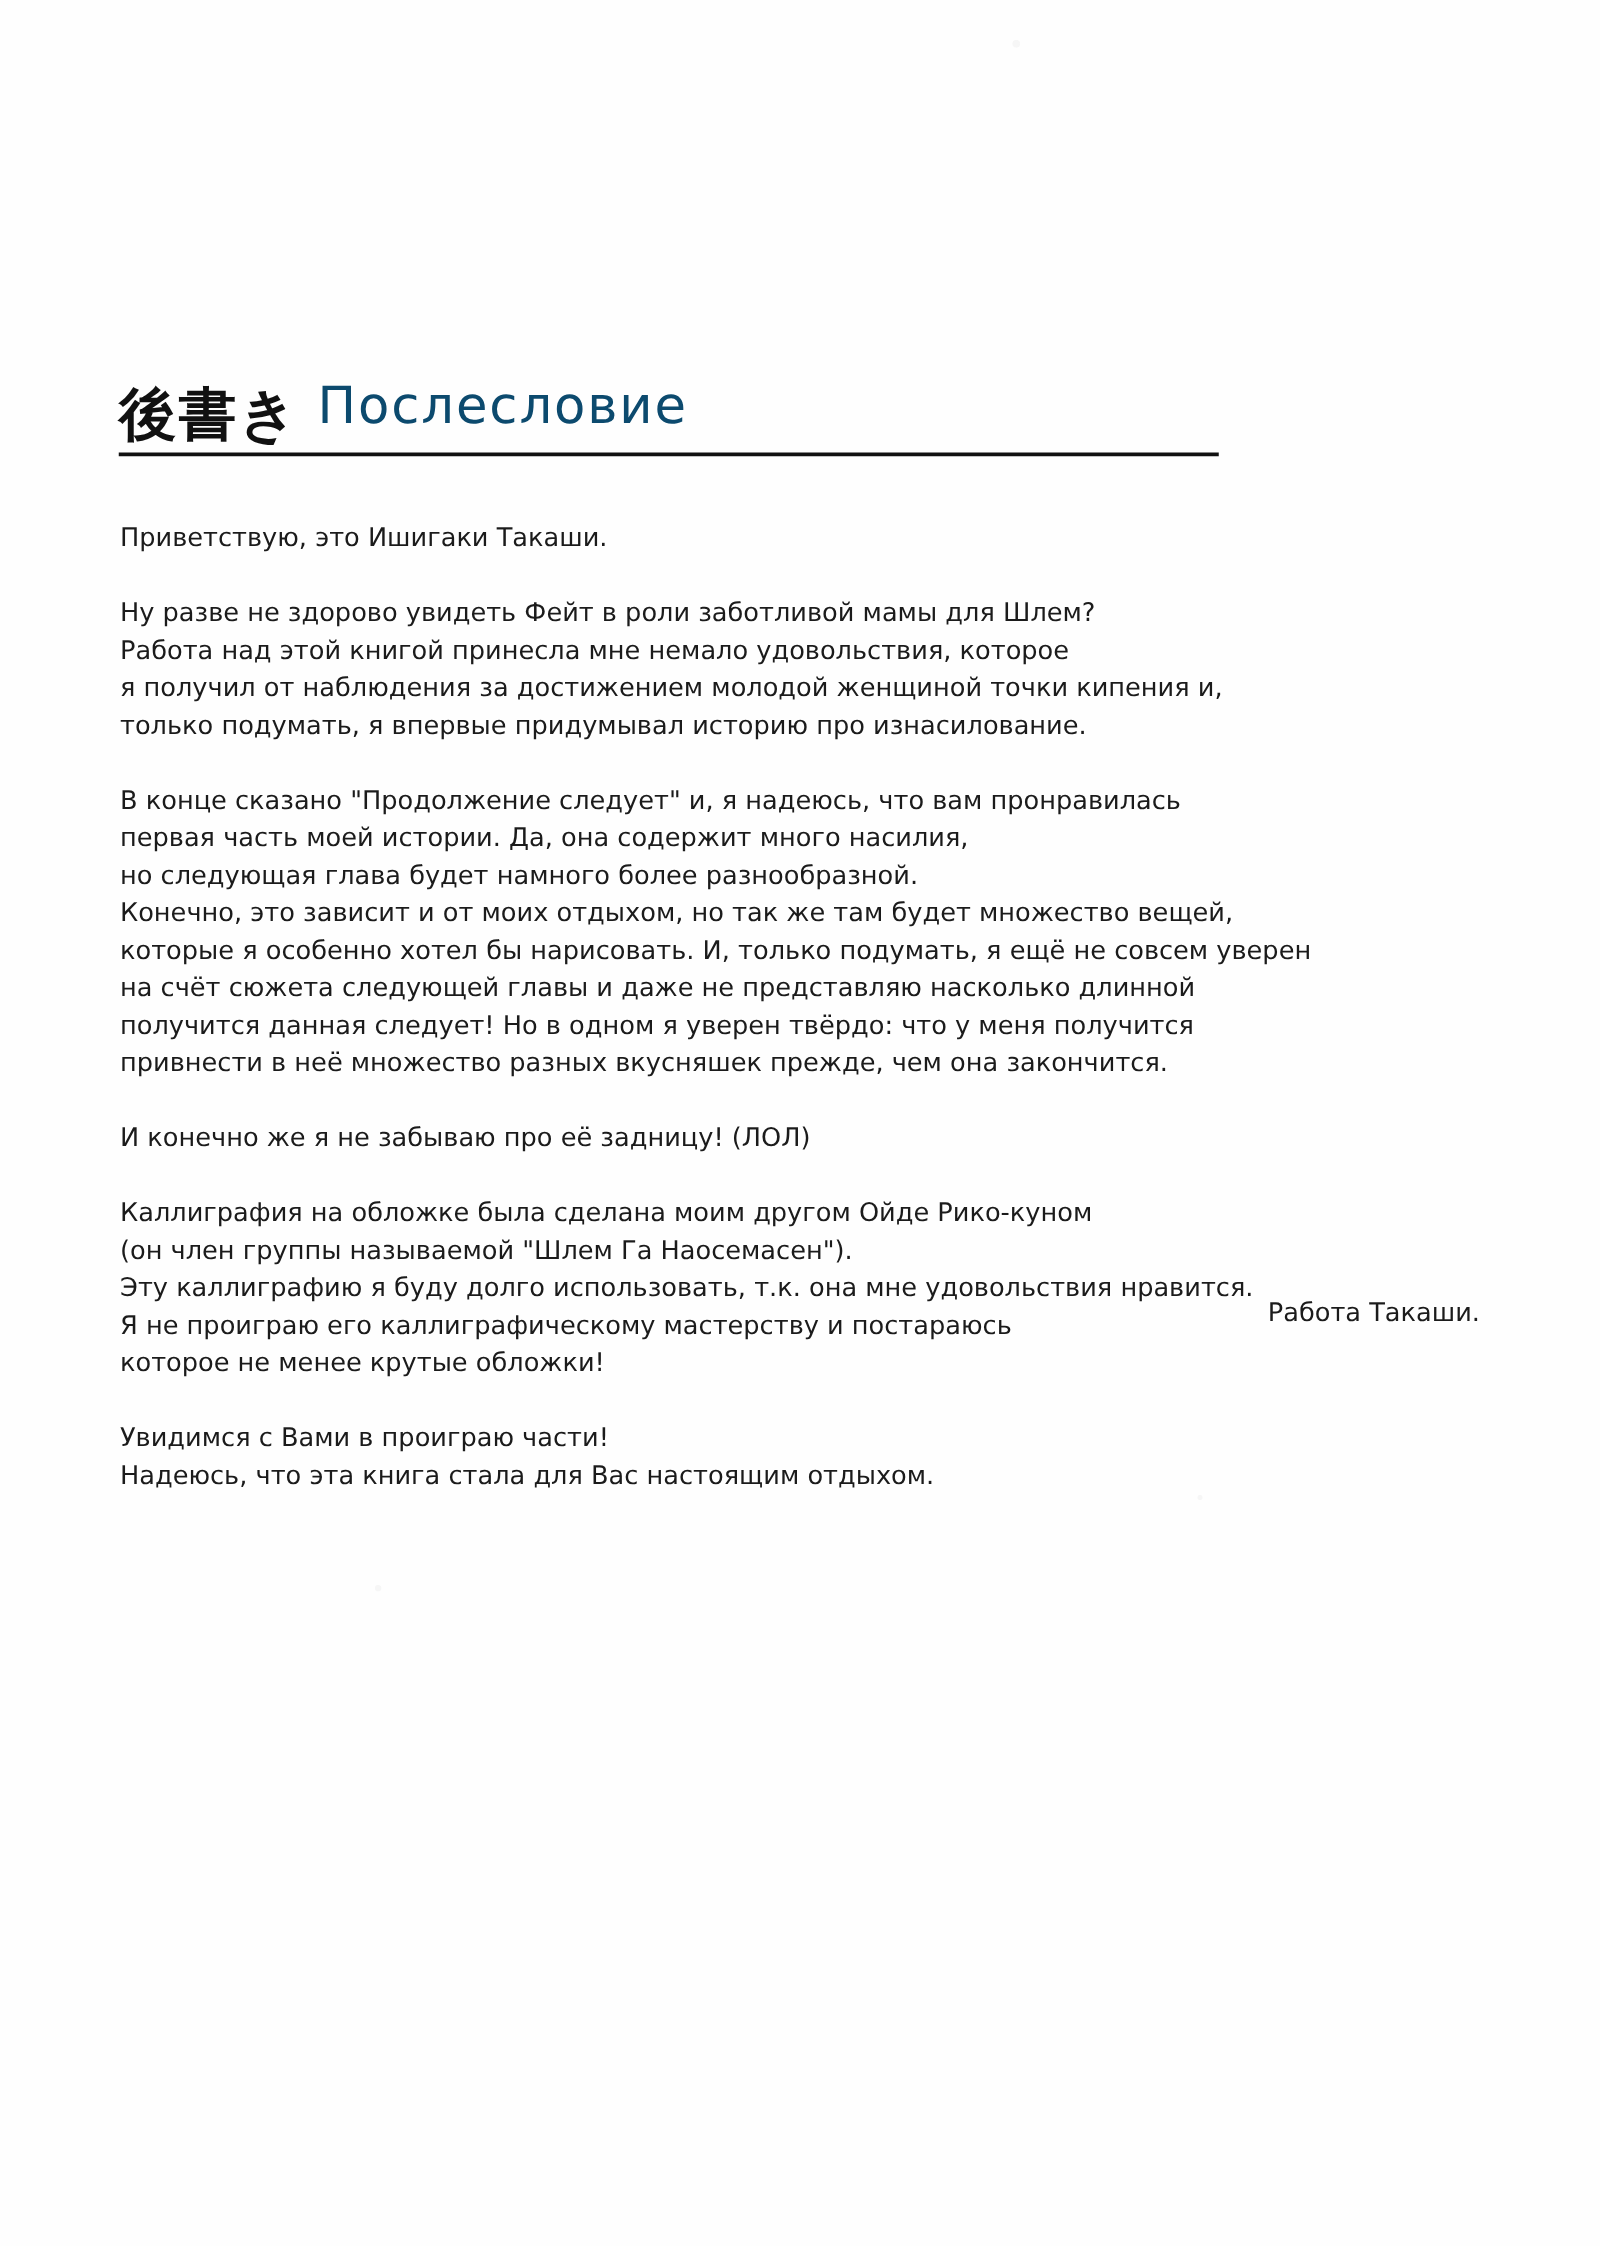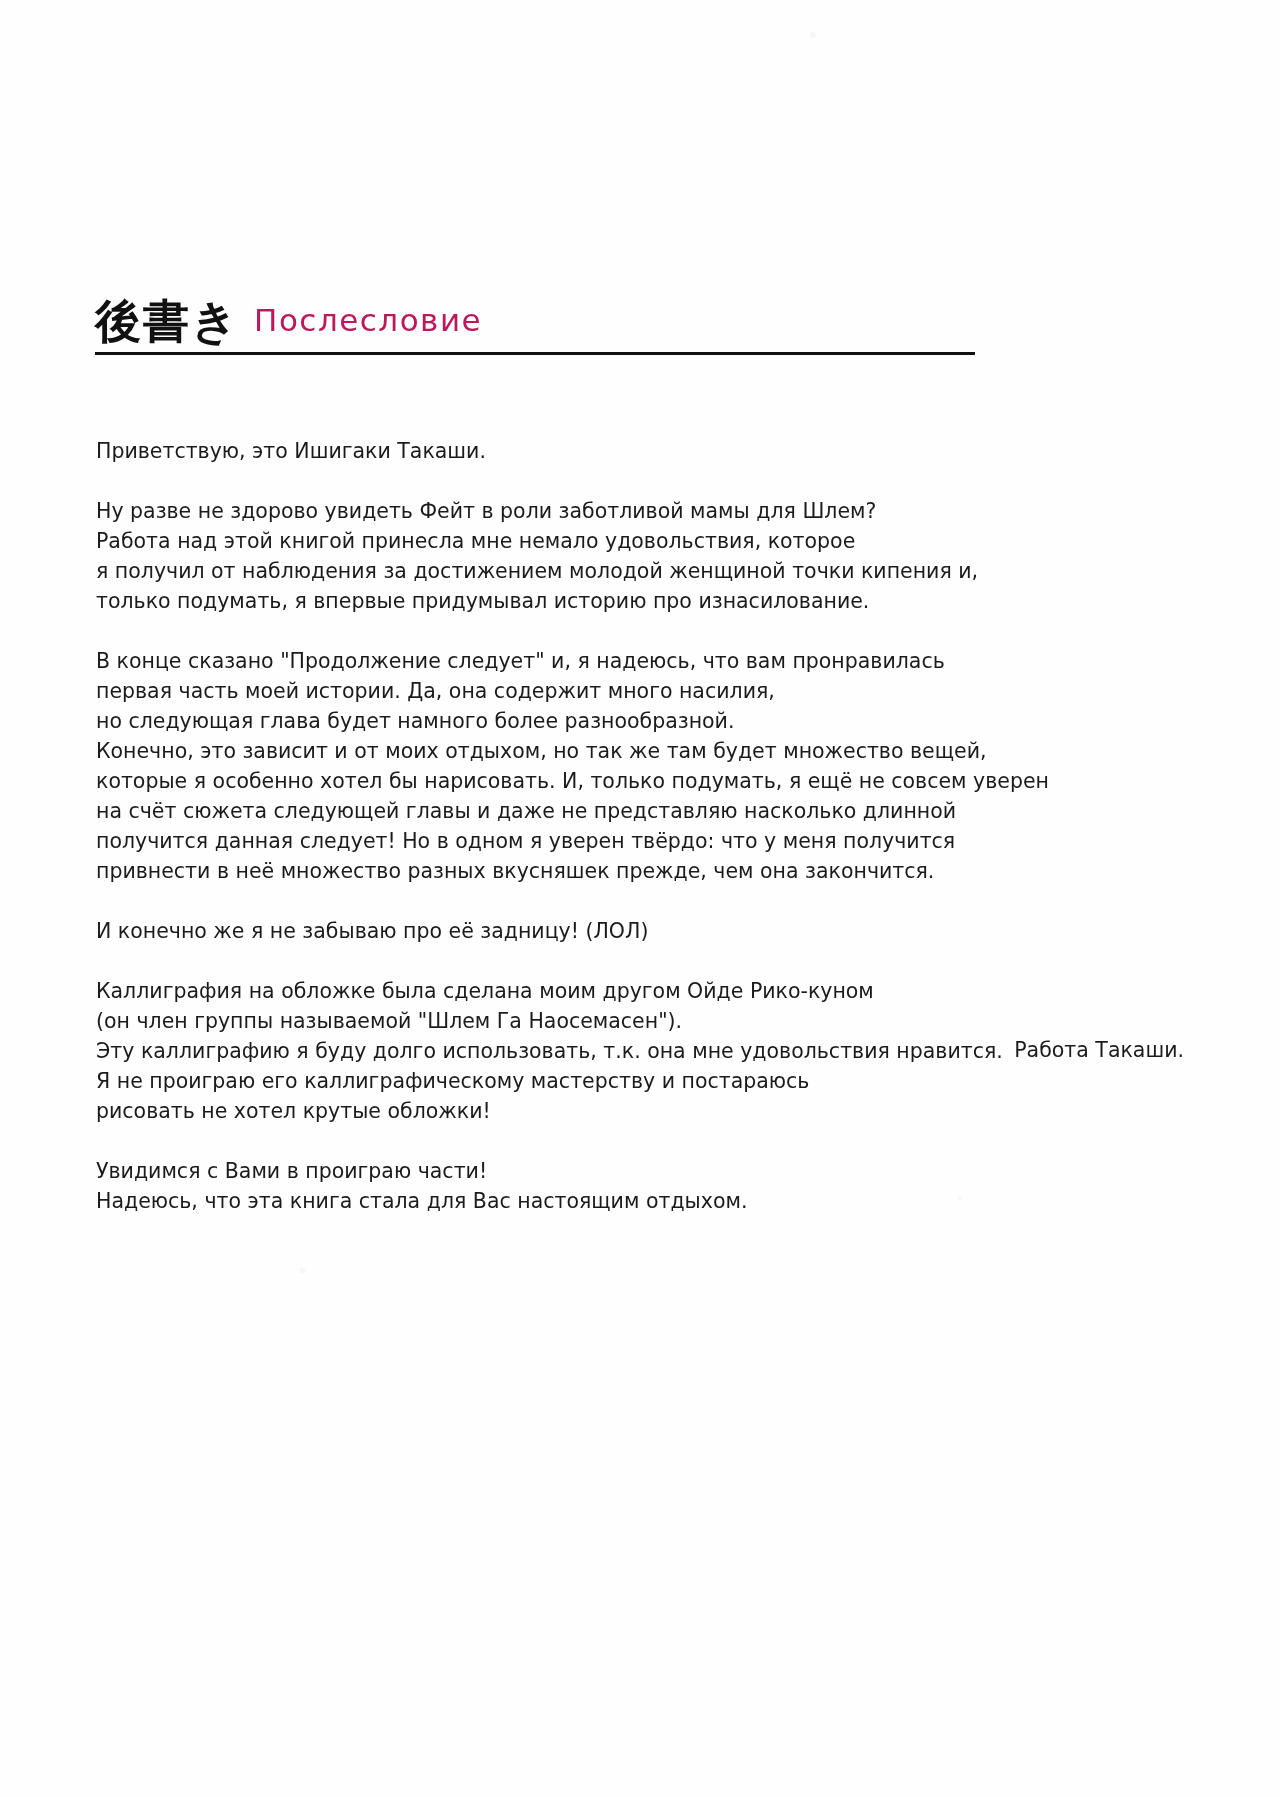--- a/index.html
+++ b/index.html
@@ -40,38 +40,38 @@
   .title-jp {
     font-family: "DejaVu Sans", sans-serif;
     font-size: 46px;
     line-height: 0.95;
     font-weight: 700;
     letter-spacing: 2px;
     color: #111111;
     white-space: nowrap;
   }
   .title-ru {
-    font-size: 31px;
+    font-size: 41px;
     letter-spacing: 1.5px;
-    color: #be185d;
+    color: #0c4a6e;
     padding-bottom: 6px;
     white-space: nowrap;
   }
   .title-rule {
     width: 880px;
     height: 0;
     border-top: 3px solid #111111;
     margin-top: 2px;
   }
 
   
   .body-text {
     position: absolute;
     left: 96px;
-    top: 436px;
+    top: 415px;
     width: 1060px;
     font-size: 20.5px;
     line-height: 30px;
     color: #1b1b1b;
   }
   .para {
     margin: 0 0 30px 0;
   }
   .para:last-child {
     margin-bottom: 0;
@@ -144,21 +144,21 @@
 
     <p class="para">
       <span class="line">И конечно же я не забываю про её задницу! (ЛОЛ)</span>
     </p>
 
     <p class="para">
       <span class="line">Каллиграфия на обложке была сделана моим другом Ойде Рико-куном</span>
       <span class="line">(он член группы называемой "Шлем Га Наосемасен").</span>
       <span class="line">Эту каллиграфию я буду долго использовать, т.к. она мне удовольствия нравится.</span>
       <span class="line">Я не проиграю его каллиграфическому мастерству и постараюсь</span>
-      <span class="line">рисовать не хотел крутые обложки!</span>
+      <span class="line">которое не менее крутые обложки!</span>
     </p>
 
     <p class="para">
       <span class="line">Увидимся с Вами в проиграю части!</span>
       <span class="line">Надеюсь, что эта книга стала для Вас настоящим отдыхом.</span>
     </p>
 
   </div>
 
   <div class="signature">Работа Такаши.</div>

